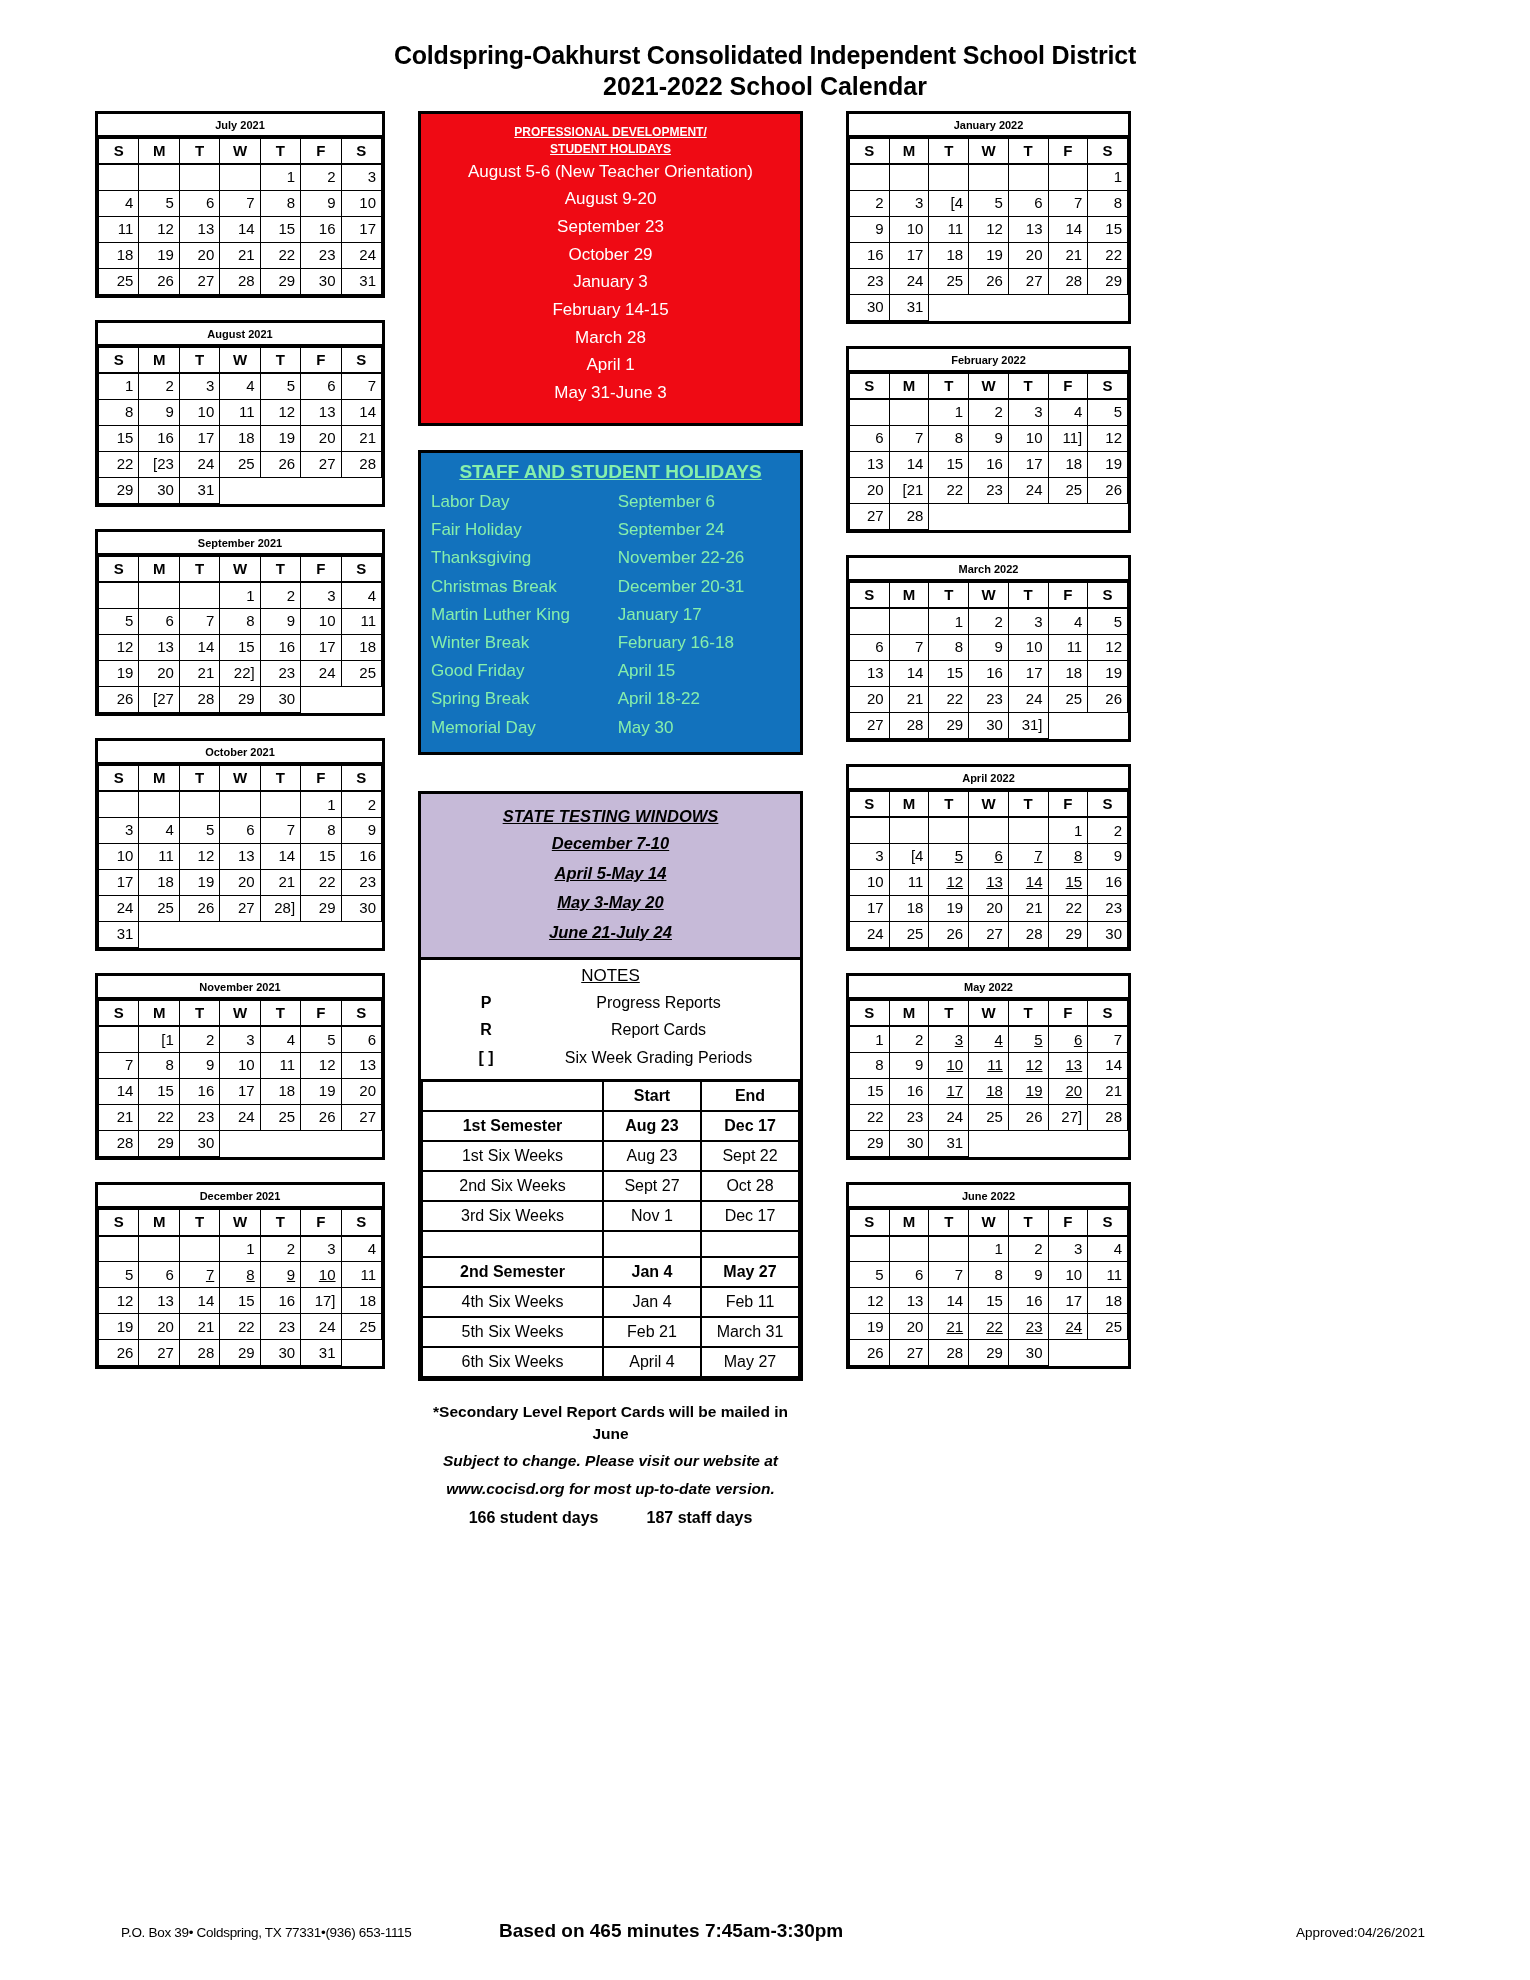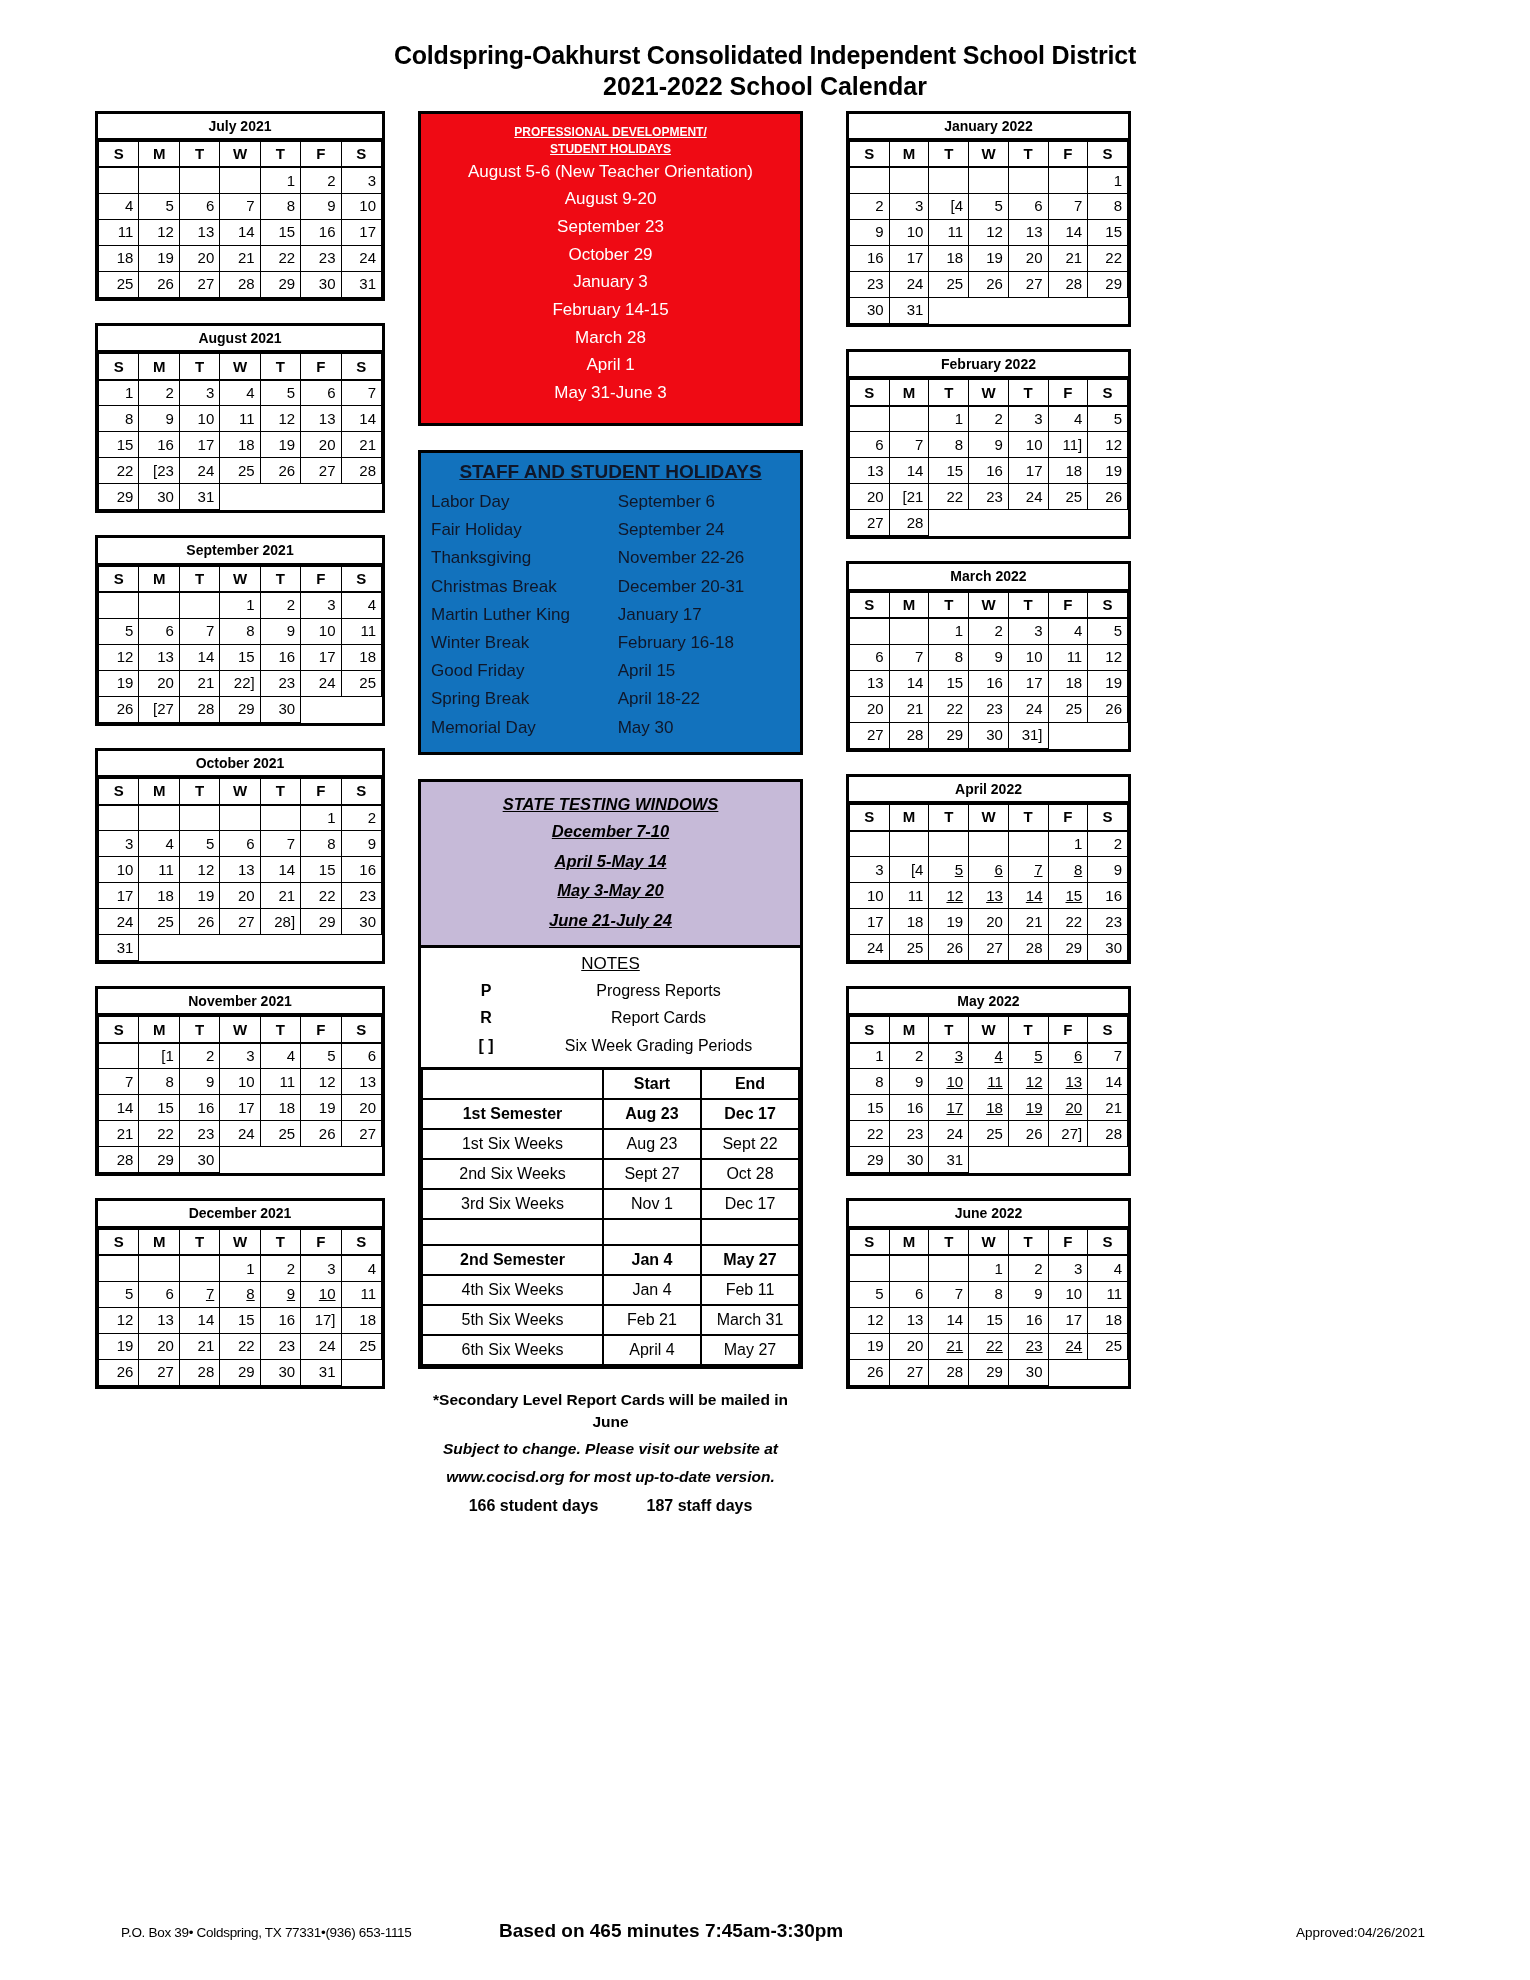--- a/index.html
+++ b/index.html
@@ -38,21 +38,21 @@
 
   
   .month {
     border: 3px solid #000;
     margin-bottom: 22px;
     background: #fff;
     width: 100%;
   }
   .month-title {
     text-align: center;
-    font-size: 14px;
+    font-size: 11px;
     font-weight: bold;
     padding: 5px 0 4px 0;
     border-bottom: 3px solid #000;
     letter-spacing: 0px;
     line-height: 1.1;
   }
   table.cal {
     border-collapse: collapse;
     width: 100%;
     table-layout: fixed;
@@ -97,23 +97,23 @@
     text-align: center; font-weight: bold; font-size: 12px;
     text-decoration: underline; line-height: 1.42;
   }
   .box-red .bx-row {
     text-align: center; font-size: 17px; line-height: 1.63;
   }
 
   .box-blue {
     background: #1272bd;
     border: 3px solid #000;
-    color: #0f172a;
+    color: #86efac;
     padding: 8px 10px 10px 10px;
-    margin-bottom: 24px;
+    margin-bottom: 36px;
   }
   .box-blue .bx-title {
     text-align: center; font-weight: bold; font-size: 19px;
     text-decoration: underline; margin-bottom: 5px;
   }
   .box-blue .hrow {
     display: flex; font-size: 17px; line-height: 1.66;
   }
   .box-blue .hname { width: 52%; }
   .box-blue .hdate { width: 48%; }

